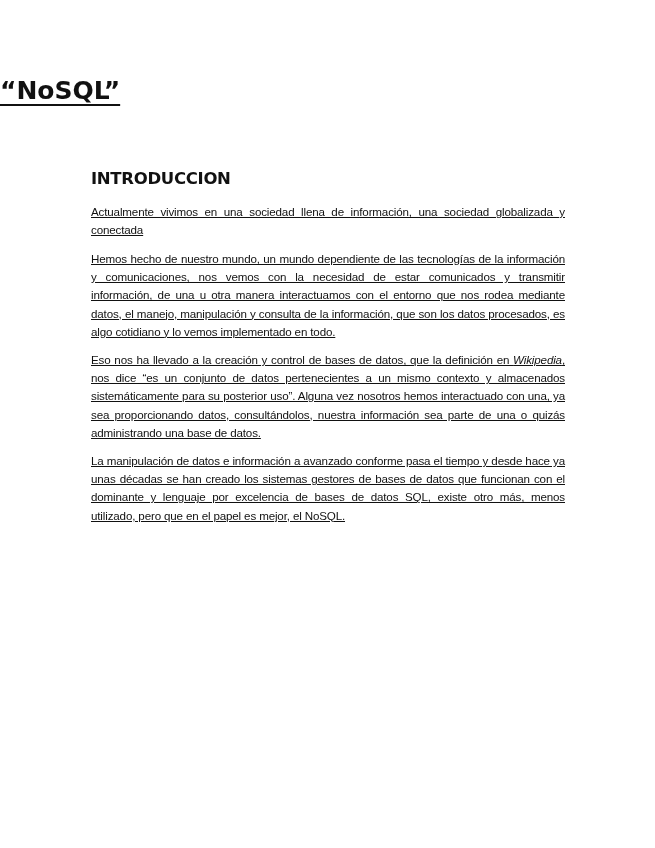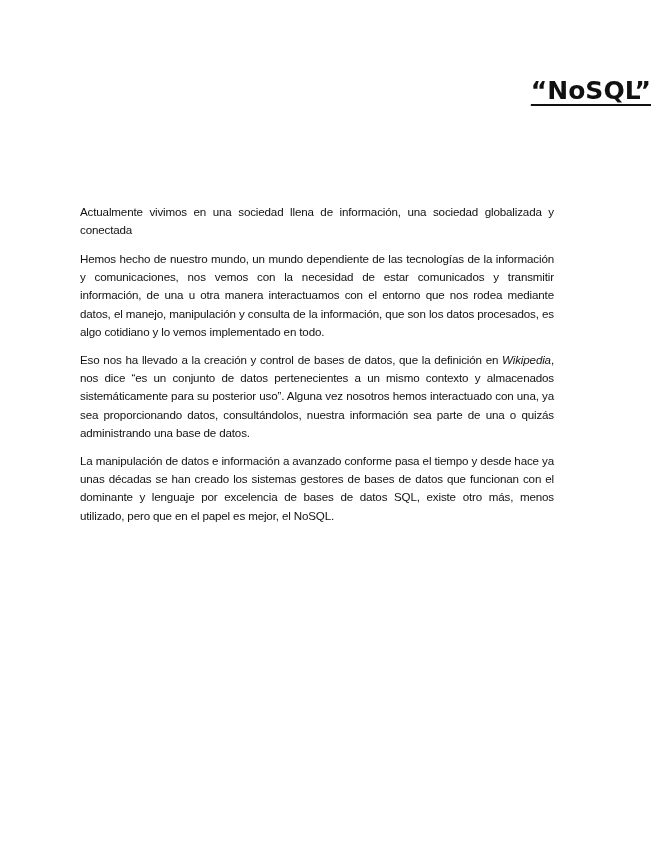--- a/index.html
+++ b/index.html
@@ -1,39 +1,40 @@
 <!DOCTYPE html>
 <html><head>
 <meta charset="utf-8">
 <style>
   html, body { margin:0; padding:0; background:#ffffff; }
   body { width:655px; height:848px; position:relative; overflow:hidden;
          font-family:"Liberation Sans", "DejaVu Sans", sans-serif; color:#111; }
   .page { position:absolute; left:0; top:0; width:655px; height:848px; background:#fff; }
-  .title { position:absolute; left:0; width:651px; top:76px; text-align:right;
+  .title { position:absolute; left:0; width:651px; top:76px; text-align:left;
            font-family:"DejaVu Sans", sans-serif; font-weight:bold; font-size:25px;
            letter-spacing:0px; }
   .title span { text-decoration:underline; text-decoration-thickness:2px; text-underline-offset:5px; }
   .heading { position:absolute; left:91px; top:169px; font-family:"DejaVu Sans", sans-serif;
              font-weight:bold; font-size:16.5px; letter-spacing:-0.3px; }
-  .para { position:absolute; left:80px; width:474px; font-size:11.6px; line-height:18.2px;
-          text-align:justify; letter-spacing:-0.15px; }
+  .para { position:absolute; left:91px; width:474px; font-size:11.6px; line-height:18.2px;
+          text-align:justify; letter-spacing:-0.15px;text-decoration:underline; }
   .p1 { top:203px; }
   .p2 { top:250px; }
   .p3 { top:351px; }
   .p4 { top:452px; }
   .p5 { top:536px; }
   em { font-style:italic; }
 </style>
 </head>
 <body>
 
 <div class="page">
   <div class="title">
     <span>“NoSQL”</span>
   </div>
 
+  <div class="heading">INTRODUCCION</div>
 
   <div class="para p1">Actualmente vivimos en una sociedad llena de información, una sociedad globalizada y conectada</div>
   <div class="para p2">Hemos hecho de nuestro mundo, un mundo dependiente de las tecnologías de la información y comunicaciones, nos vemos con la necesidad de estar comunicados y transmitir información, de una u otra manera interactuamos con el entorno que nos rodea mediante datos, el manejo, manipulación y consulta de la información, que son los datos procesados, es algo cotidiano y lo vemos implementado en todo.</div>
   <div class="para p3"><span>Eso nos ha llevado a la creación y control de bases de datos, que la definición en </span><em>Wikipedia</em><span>, nos dice “es un conjunto de datos pertenecientes a un mismo contexto y almacenados sistemáticamente para su posterior uso”.  Alguna vez nosotros hemos interactuado con una, ya sea proporcionando datos, consultándolos, nuestra información sea parte de una o quizás administrando una base de datos.</span></div>
   <div class="para p4">La manipulación de datos e información a avanzado conforme pasa el tiempo y desde hace ya unas décadas se han creado los sistemas gestores de bases de datos que funcionan con el dominante y lenguaje por excelencia de bases de datos SQL, existe otro más, menos utilizado, pero que en el papel es mejor, el NoSQL.</div>
 </div>
 
 </body></html>

